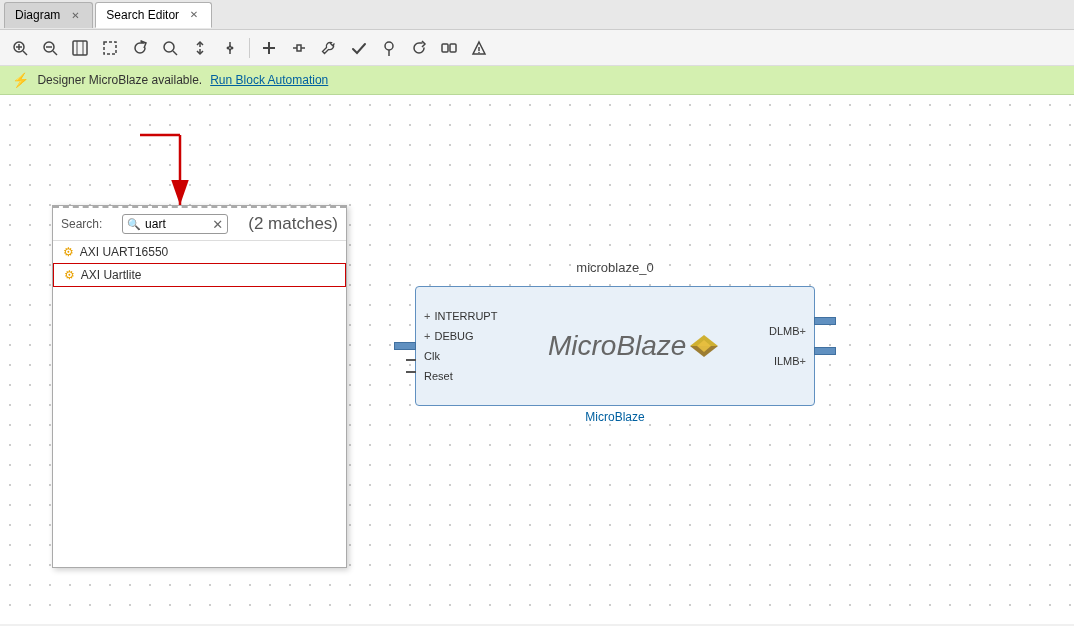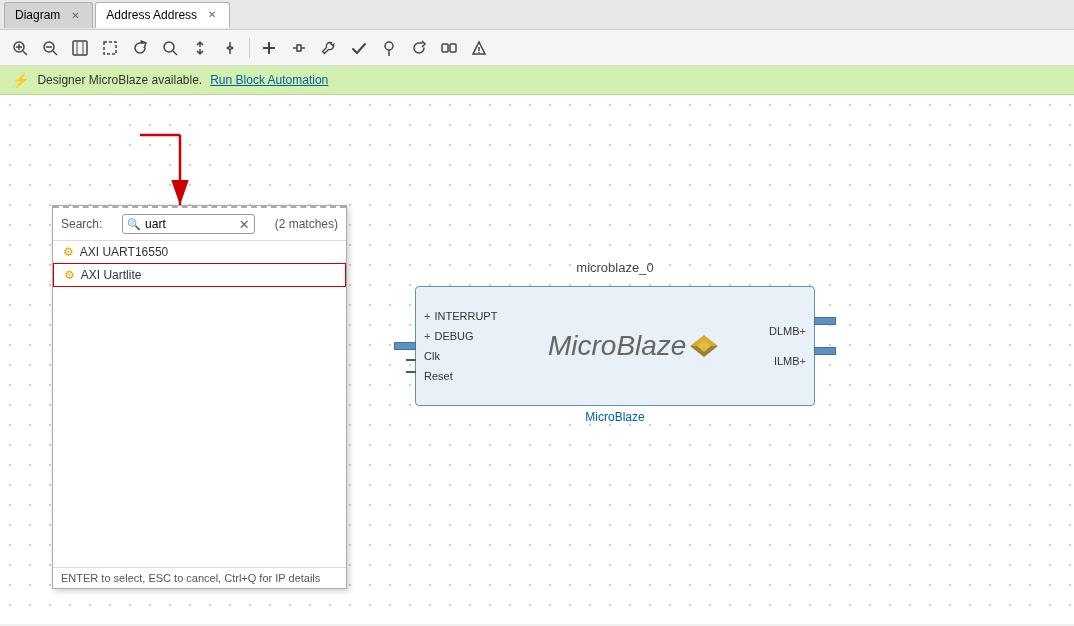--- a/index.html
+++ b/index.html
@@ -138,21 +138,21 @@
       outline: none;
       font-size: 12px;
       width: 100%;
     }
     .search-clear {
       color: #666;
       cursor: pointer;
       font-size: 13px;
       line-height: 1;
     }
-    .search-matches { color: #555; font-size: 12px; white-space: nowrap; }
+    .search-matches { color: #555; font-size: 17px; white-space: nowrap; }
 
     .search-results { flex: 1; }
     .search-item {
       display: flex;
       align-items: center;
       padding: 4px 10px;
       gap: 6px;
       font-size: 12px;
       cursor: pointer;
       color: #333;
@@ -242,21 +242,21 @@
   </style>
 </head>
 <body>
 
 <div class="tab-bar">
   <div class="tab">
     <span>Diagram</span>
     <span class="tab-close">✕</span>
   </div>
   <div class="tab active">
-    <span>Address Address</span>
+    <span>Search Editor</span>
     <span class="tab-close">✕</span>
   </div>
 </div>
 
 <div class="toolbar">
   <button class="toolbar-btn" title="Zoom In">
     <svg width="16" height="16" viewBox="0 0 16 16">
         <circle cx="7" cy="7" r="5" fill="none" stroke="#444" stroke-width="1.5"></circle>
         <line x1="11" y1="11" x2="15" y2="15" stroke="#444" stroke-width="1.5"></line>
         <line x1="4" y1="7" x2="10" y2="7" stroke="#444" stroke-width="1.5"></line>
@@ -400,21 +400,20 @@
         <span>AXI UART16550</span>
       </div>
       <div class="search-item selected">
         <span class="search-item-icon">⚙</span>
         <span>AXI Uartlite</span>
       </div>
     </div>
 
     <div style="flex:1; min-height: 280px;"></div>
 
-    <div class="search-footer">ENTER to select, ESC to cancel, Ctrl+Q for IP details</div>
   </div>
 
   <div class="microblaze-container">
     <div class="microblaze-label-top">microblaze_0</div>
     <div class="microblaze-block">
 
       <div style="position:absolute;left:-22px;top:50%;transform:translateY(-50%);">
         <div style="width:22px;height:8px;background:#6090c0;border:1px solid #4070a0;"></div>
       </div>
 

